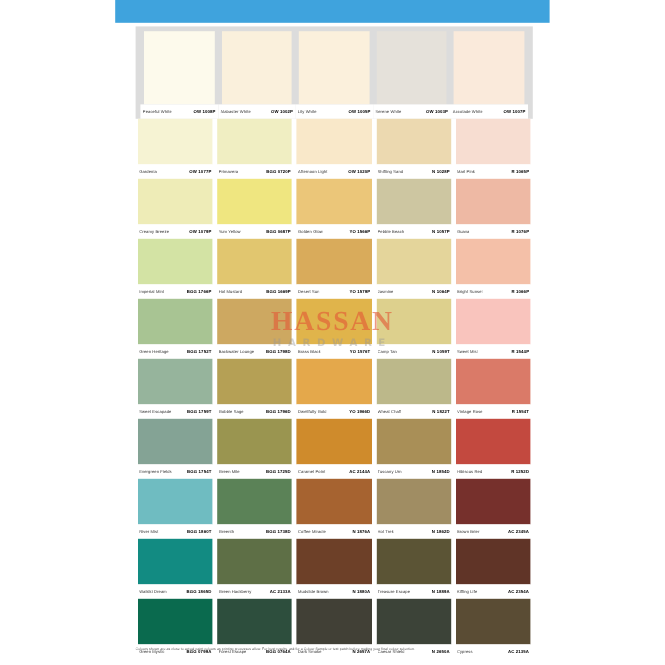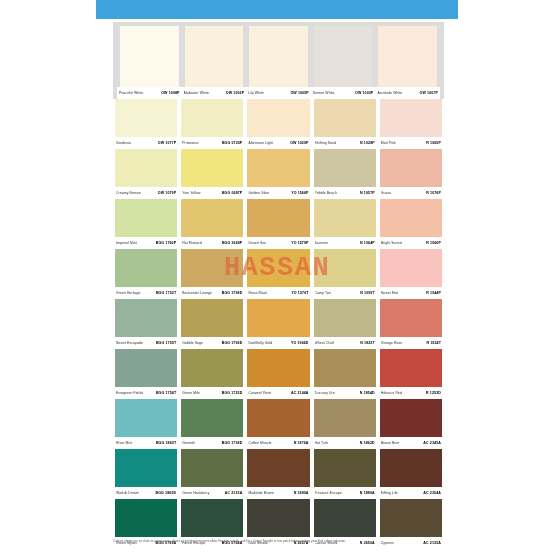--- a/index.html
+++ b/index.html
@@ -91,22 +91,22 @@
   
   .watermark{
     position:absolute;
     left:0;right:0;
     top:255px;
     text-align:center;
     pointer-events:none;
     z-index:5;
   }
   .wm-main{
-    font-family:Liberation Mono, monospace;
-    font-size:27px;
+    font-family:Liberation Serif, serif;
+    font-size:23px;
     font-weight:bold;
     color:rgba(226,90,55,0.62);
     letter-spacing:1.5px;
     line-height:26px;
     display:block;
   }
   .wm-sub{
     font-family:"DejaVu Sans",sans-serif;
     font-size:8.5px;
     font-weight:bold;
@@ -505,17 +505,18 @@
           <div class="labels">
             <span class="c-name">Cypress</span>
             <span class="c-code">AC 2135A</span>
           </div>
         </div>
       </div>
     </div>
 
   <div class="watermark">
     <span class="wm-main">HASSAN</span>
+    <span class="wm-sub">HARDWARE</span>
   </div>
 
   <div class="footer-note">Colours shown are as close to actual paint colours as printing processes allow. For best results, ask for a Colour Sample or test patch before making your final colour selection.</div>
 
 </div>
 
 </body></html>

